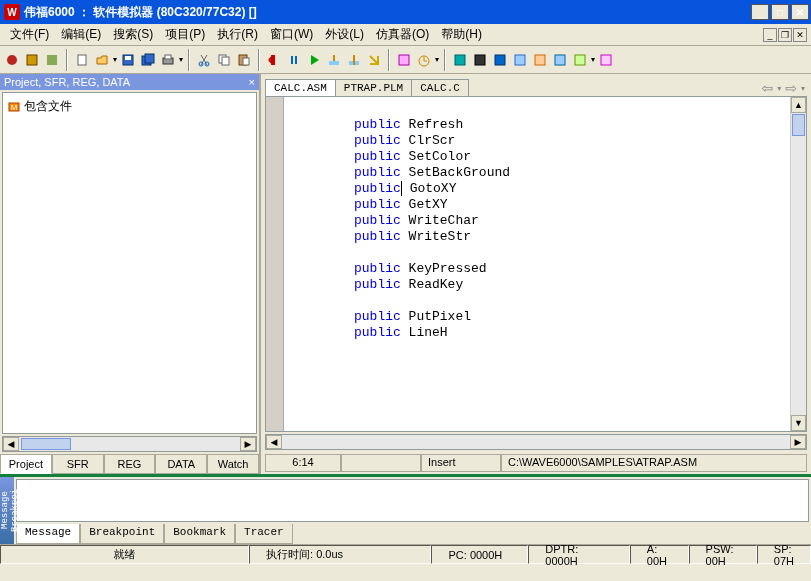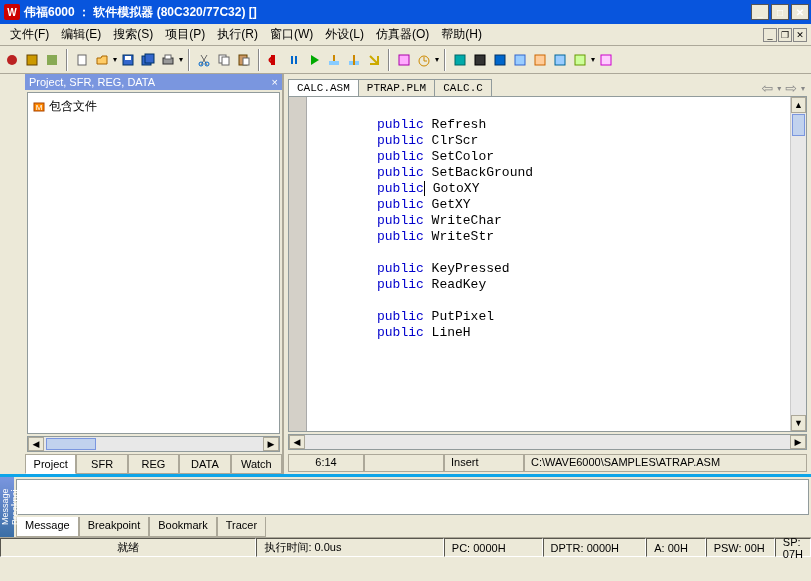--- a/index.html
+++ b/index.html
@@ -10,21 +10,21 @@
 .titlebar .winbtns { display: flex; gap: 2px; padding-right: 2px; }
 .titlebar .winbtn { width: 18px; height: 16px; background: #ece9d8; border: 1px solid #555; display:flex; align-items:center; justify-content:center; font-family: Arial; font-size:10px; font-weight:bold; }
 .menubar { background: #ece9d8; height: 22px; display: flex; align-items: center; padding: 0 4px; border-bottom: 1px solid #aca899; }
 .menubar .menu-item { padding: 20px 6px; cursor: default; }
 .menubar .mdi-btns { margin-left: auto; display:flex; gap:1px; }
 .menubar .mdi-btn { width:14px; height:14px; border:1px solid #888; background:#ece9d8; font-size:9px; display:flex; align-items:center; justify-content:center; }
 .toolbar { background: #ece9d8; height: 28px; display: flex; align-items: center; border-bottom: 1px solid #aca899; padding: 0 3px; gap:2px; }
 .tb-sep { width: 2px; height: 22px; border-left: 1px solid #888; border-right:1px solid #fff; margin: 0 3px; }
 .tb-btn { width: 18px; height: 18px; border: 1px solid transparent; display:inline-flex; align-items:center; justify-content:center; cursor:default;}
 .main-area { display: flex; height: 400px; }
-.left-panel { width: 284px; background:#ece9d8; border-right:2px solid #aca899; display:flex; flex-direction:column;padding-left:25px; }
+.left-panel { width: 261px; background:#ece9d8; border-right:2px solid #aca899; display:flex; flex-direction:column; }
 .left-header { background: linear-gradient(to bottom,#7a96df,#7a96df); background:#7a96df; color:white; font-size:11px; padding:2px 4px; display:flex; align-items:center; }
 .left-header .close-x { margin-left:auto; cursor:default; font-family:Arial; }
 .tree { background:white; flex:1; margin:2px; border:1px solid #919b9c; padding:4px; overflow:auto; font-size:12px; }
 .tree-item { display:flex; align-items:center; gap:3px; padding:1px 0; white-space:nowrap; }
 .tree-icon { width:14px; height:14px; display:inline-flex; align-items:center; justify-content:center; font-size:10px; }
 .left-hscroll { height:16px; background:#e8e8e8; margin:0 2px 2px 2px; border:1px solid #919b9c; display:flex; align-items:center; }
 .left-hscroll .arrow { width:16px; height:14px; background:#ece9d8; border:1px solid #aca899; font-size:9px; display:flex; align-items:center; justify-content:center;}
 .left-hscroll .thumb { width:50px; height:12px; background:#c1d2ee; border:1px solid #7a96df; margin-left:2px; }
 .left-tabs { display:flex; height:20px; }
 .left-tab { flex:1; border:1px solid #aca899; background:#ece9d8; font-size:11px; display:flex; align-items:center; justify-content:center; cursor:default; }
@@ -44,29 +44,29 @@
 .vscroll .track { flex:1; }
 .vscroll .thumb { height:22px; background:#c1d2ee; border:1px solid #7a96df; margin:1px;}
 .hscroll-editor { height:16px; background:#e8e8e8; margin:0 4px 2px 4px; border:1px solid #919b9c; display:flex; }
 .hscroll-editor .arrow { width:16px; background:#ece9d8; border:1px solid #aca899; font-size:9px; display:flex; align-items:center; justify-content:center;}
 .editor-status { height:18px; display:flex; margin:2px 4px; font-size:11px; }
 .editor-status .cell { border:1px solid #aca899; background:#ece9d8; padding:1px 6px; }
 .editor-status .c1 { width:76px; text-align:center;}
 .editor-status .c2 { width:80px; }
 .editor-status .c3 { width:80px; text-align:left;}
 .editor-status .c4 { flex:1; }
-.msg-panel { height:63px; display:flex; border-top:3px solid #0ea5e9; }
+.msg-panel { height:70px; display:flex; border-top:3px solid #15803d;font-family:Liberation Mono, monospace; }
 .msg-side { width:14px; background:linear-gradient(to bottom,#3a6ea5,#7a96df); writing-mode:vertical-rl; transform:rotate(180deg); color:white; font-size:9px; text-align:center; padding:2px 0;}
 .msg-body { flex:1; display:flex; flex-direction:column; }
 .msg-content { flex:1; background:white; border:1px solid #919b9c; margin:2px; }
 .msg-tabs { display:flex; height:20px; padding-left:2px; }
 .msg-tab { border:1px solid #aca899; border-top:none; padding:2px 8px; font-size:11px; background:#ece9d8; cursor:default;}
 .msg-tab.active { background:white; }
 .statusbar { height:20px; background:#ece9d8; border-top:1px solid #aca899; display:flex; font-size:11px; }
-.statusbar .scell { border:1px inset #fff; border-color:#aca899 #fff #fff #aca899; padding:1px 7px; display:flex; align-items:center;}
+.statusbar .scell { border:1px inset #fff; border-color:#aca899 #fff #fff #aca899; padding:1px 16px; display:flex; align-items:center;}
 .statusbar .s1 { width:260px; justify-content:center;}
 .statusbar .s2 { width:190px; }
 .statusbar .s3 { width:100px; }
 .statusbar .s4 { width:105px; }
 .statusbar .s5 { width:60px; }
 .statusbar .s6 { width:70px; }
 .statusbar .s7 { flex:1; }
 svg { display:block; }
 </style>
 </head>

